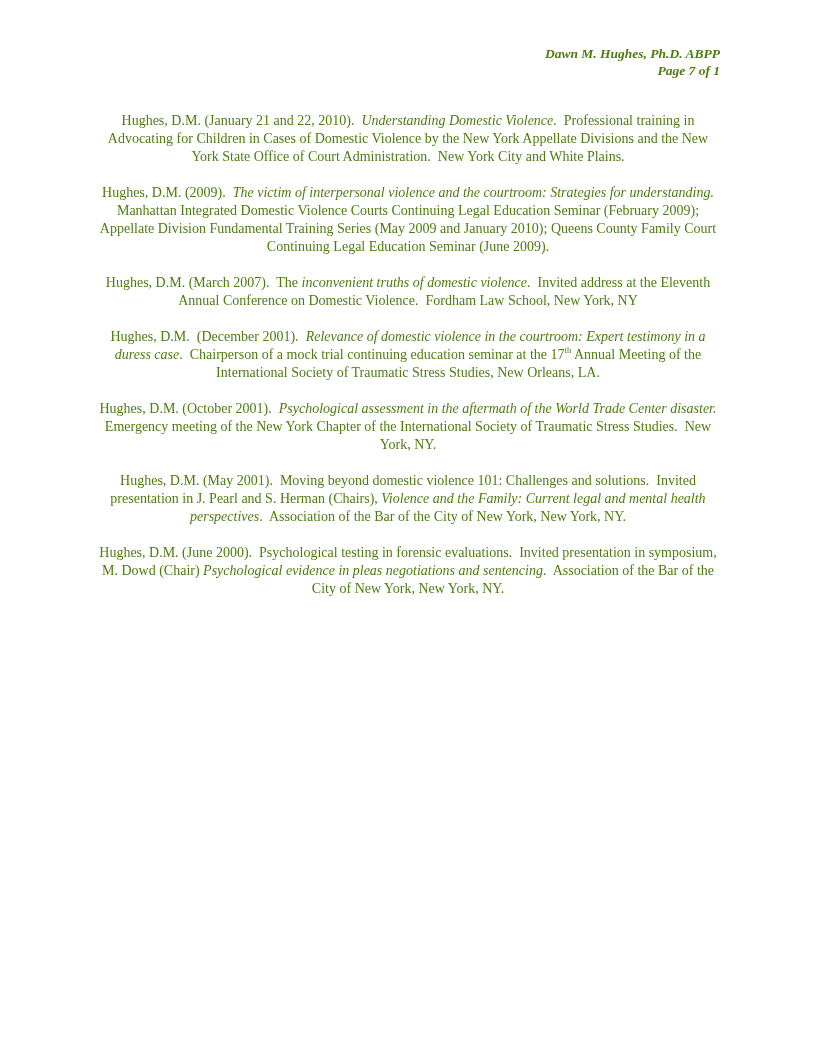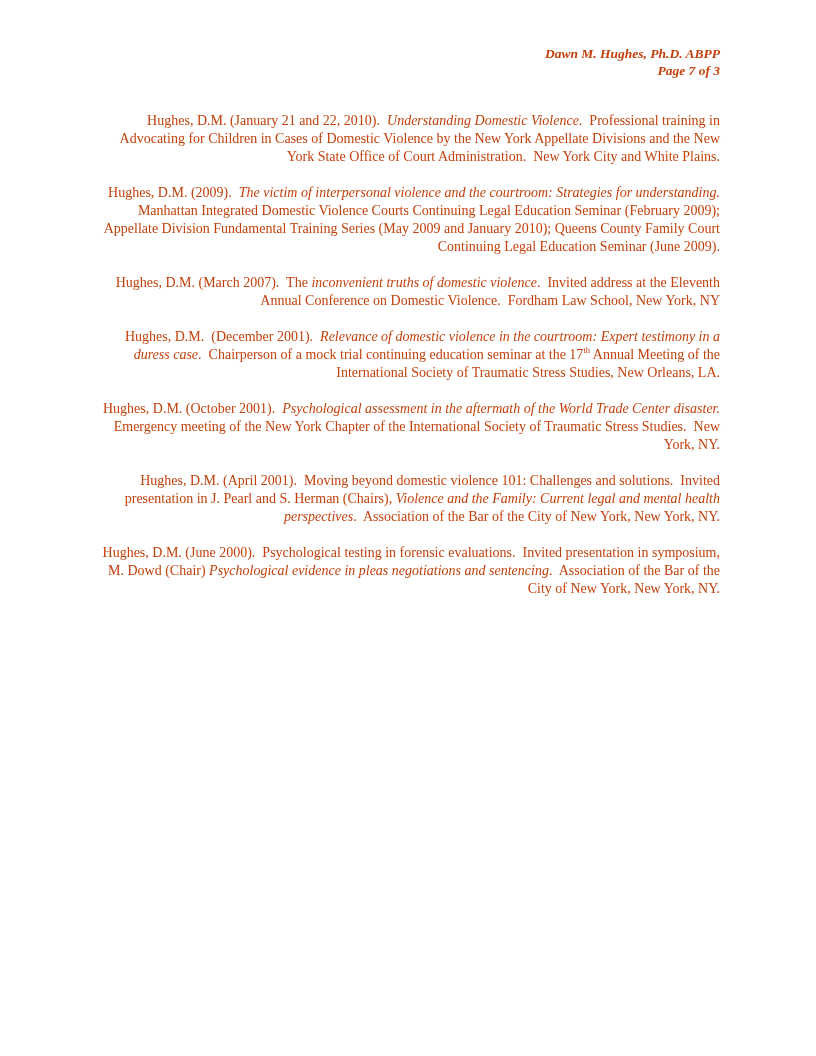--- a/index.html
+++ b/index.html
@@ -4,58 +4,58 @@
 <style>
   * { margin: 0; padding: 0; box-sizing: border-box; }
   html, body { background: #ffffff; }
   .page {
     position: relative;
     width: 816px;
     height: 1056px;
     margin: 0 auto;
     background: #ffffff;
     font-family: "Liberation Serif", "DejaVu Serif", serif;
-    color: #c2410c;
+    color: #4d7c0f;
     overflow: hidden;
   }
   .doc-header {
     padding: 46px 96px 0 96px;
     text-align: right;
     font-weight: bold;
     font-style: italic;
     font-size: 13.5px;
     line-height: 16.5px;
   }
   .doc-body {
     padding: 33px 96px 0 96px;
   }
   p.citation {
     font-size: 14px;
     line-height: 18px;
     margin-bottom: 18px;
     white-space: pre-wrap;
-    text-align: right;
+    text-align: center;
   }
   .it { font-style: italic; }
   p.citation sup {
     font-size: 0.62em;
     vertical-align: super;
     line-height: 0;
   }
 </style>
 </head>
 <body>
 
 <div class="page">
   <div class="doc-header">
     <div>Dawn M. Hughes, Ph.D. ABPP</div>
-    <div>Page 7 of 3</div>
+    <div>Page 7 of 1</div>
   </div>
   <div class="doc-body">
       <p class="citation"><span>Hughes, D.M. (January 21 and 22, 2010).  </span><span class="it">Understanding Domestic Violence</span><span>.  Professional training in Advocating for Children in Cases of Domestic Violence by the New York Appellate Divisions and the New York State Office of Court Administration.  New York City and White Plains.</span></p>
       <p class="citation"><span>Hughes, D.M. (2009).  </span><span class="it">The victim of interpersonal violence and the courtroom: Strategies for understanding.</span><span> Manhattan Integrated Domestic Violence Courts Continuing Legal Education Seminar (February 2009); Appellate Division Fundamental Training Series (May 2009 and January 2010); Queens County Family Court Continuing Legal Education Seminar (June 2009).</span></p>
       <p class="citation"><span>Hughes, D.M. (March 2007).  The </span><span class="it">inconvenient truths of domestic violence</span><span>.  Invited address at the Eleventh Annual Conference on Domestic Violence.  Fordham Law School, New York, NY</span></p>
       <p class="citation"><span>Hughes, D.M.  (December 2001).  </span><span class="it">Relevance of domestic violence in the courtroom: Expert testimony in a duress case</span><span>.  Chairperson of a mock trial continuing education seminar at the 17</span><sup>th</sup><span> Annual Meeting of the International Society of Traumatic Stress Studies, New Orleans, LA.</span></p>
       <p class="citation"><span>Hughes, D.M. (October 2001).  </span><span class="it">Psychological assessment in the aftermath of the World Trade Center disaster.</span><span> Emergency meeting of the New York Chapter of the International Society of Traumatic Stress Studies.  New York, NY.</span></p>
-      <p class="citation"><span>Hughes, D.M. (April 2001).  Moving beyond domestic violence 101: Challenges and solutions.  Invited presentation in J. Pearl and S. Herman (Chairs), </span><span class="it">Violence and the Family: Current legal and mental health perspectives</span><span>.  Association of the Bar of the City of New York, New York, NY.</span></p>
+      <p class="citation"><span>Hughes, D.M. (May 2001).  Moving beyond domestic violence 101: Challenges and solutions.  Invited presentation in J. Pearl and S. Herman (Chairs), </span><span class="it">Violence and the Family: Current legal and mental health perspectives</span><span>.  Association of the Bar of the City of New York, New York, NY.</span></p>
       <p class="citation"><span>Hughes, D.M. (June 2000).  Psychological testing in forensic evaluations.  Invited presentation in symposium, M. Dowd (Chair) </span><span class="it">Psychological evidence in pleas negotiations and sentencing</span><span>.  Association of the Bar of the City of New York, New York, NY.</span></p>
     </div>
 </div>
 
 </body></html>

